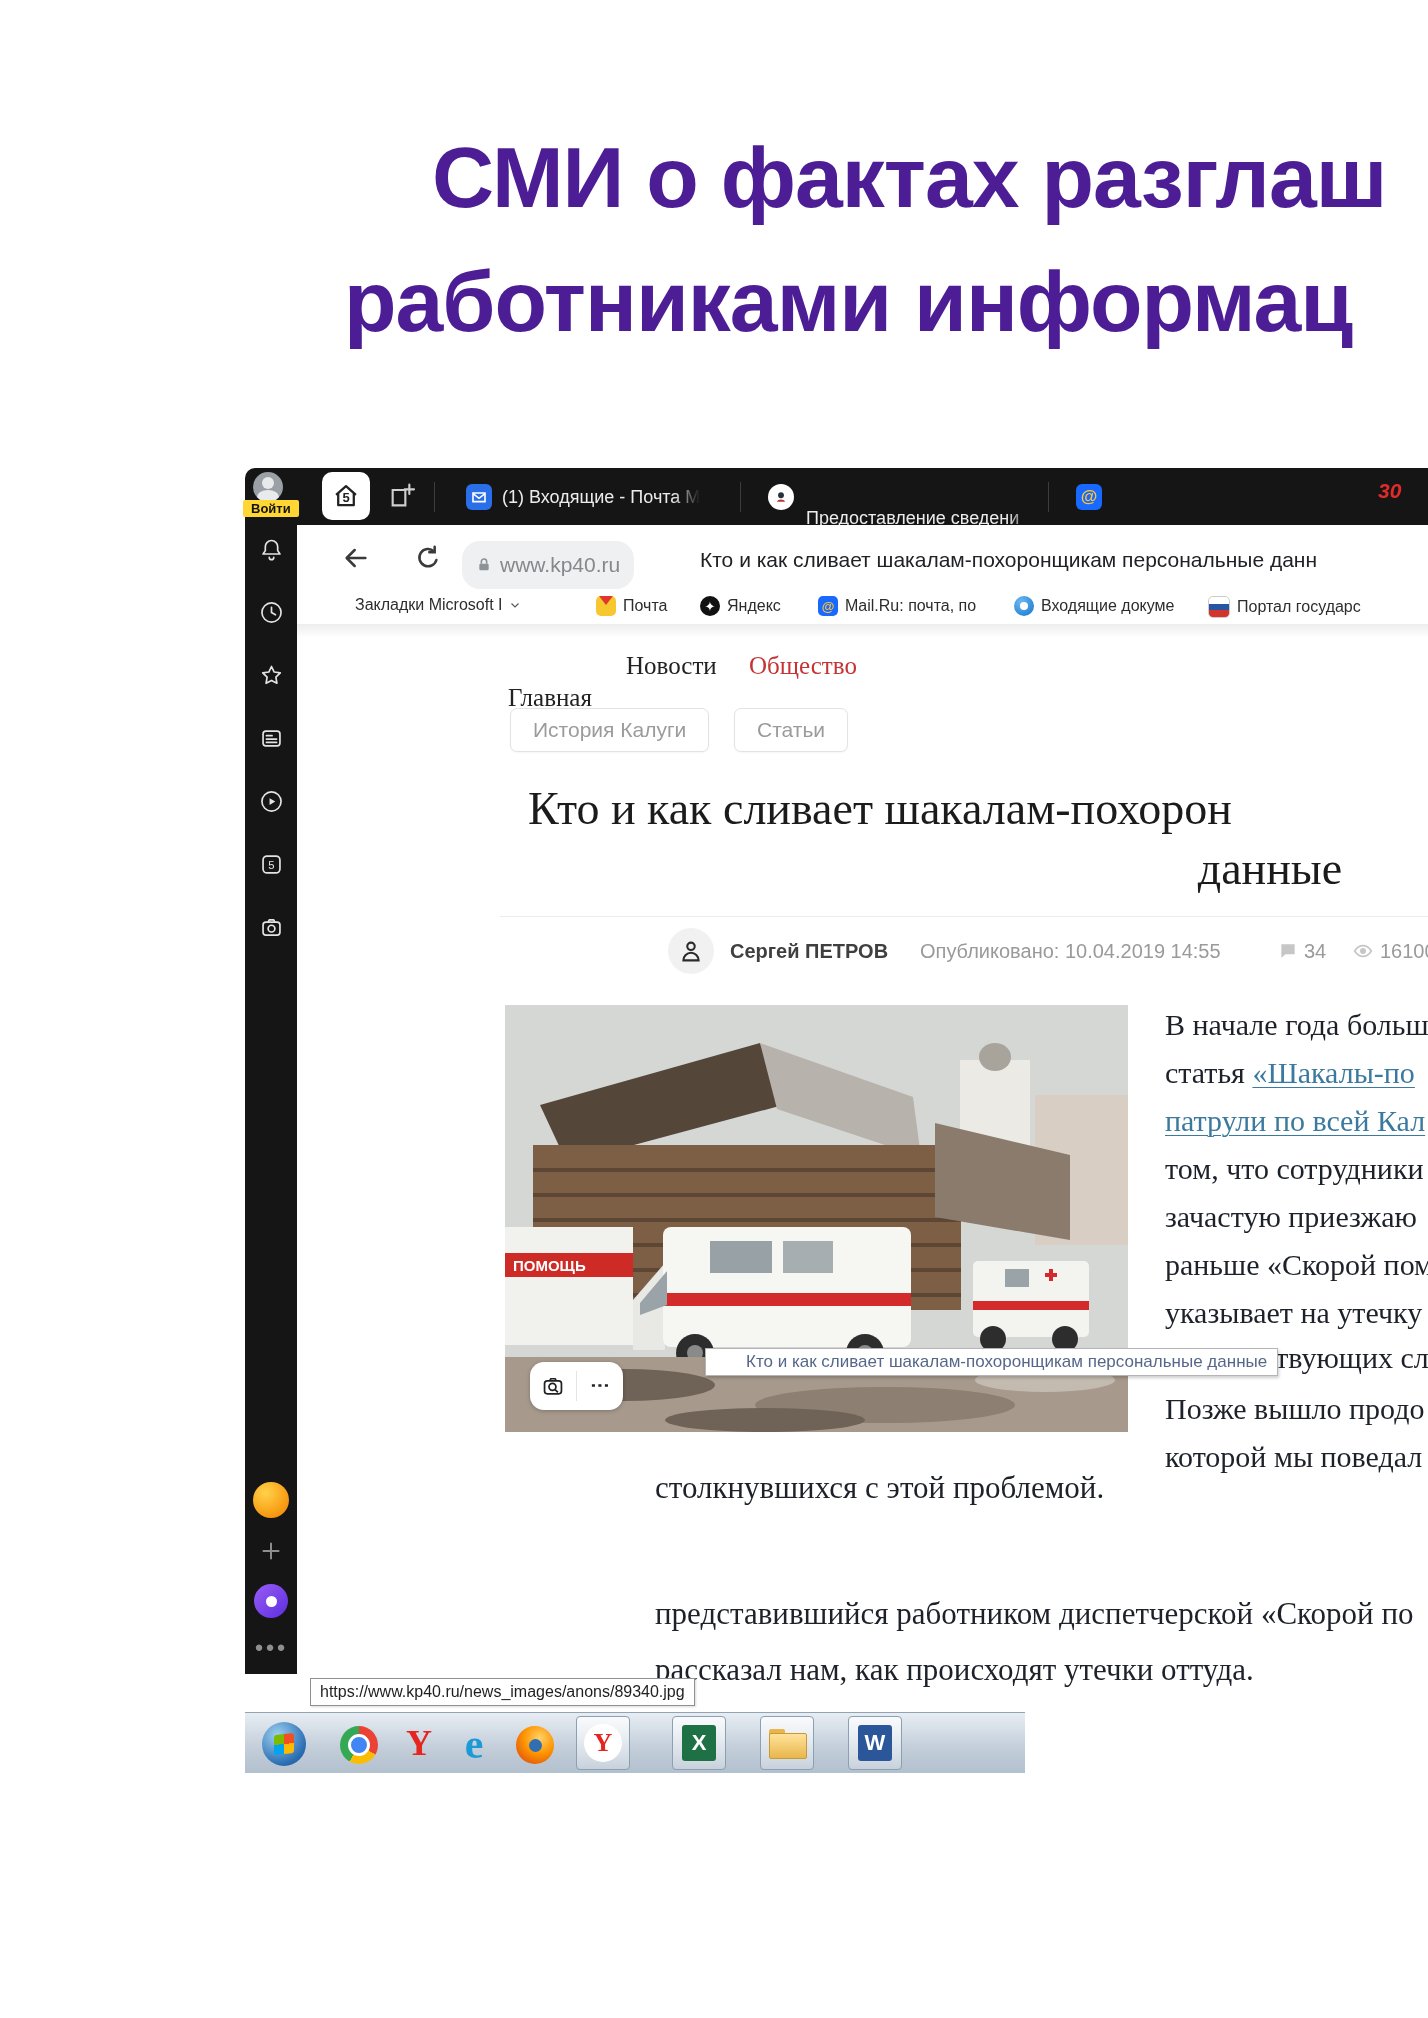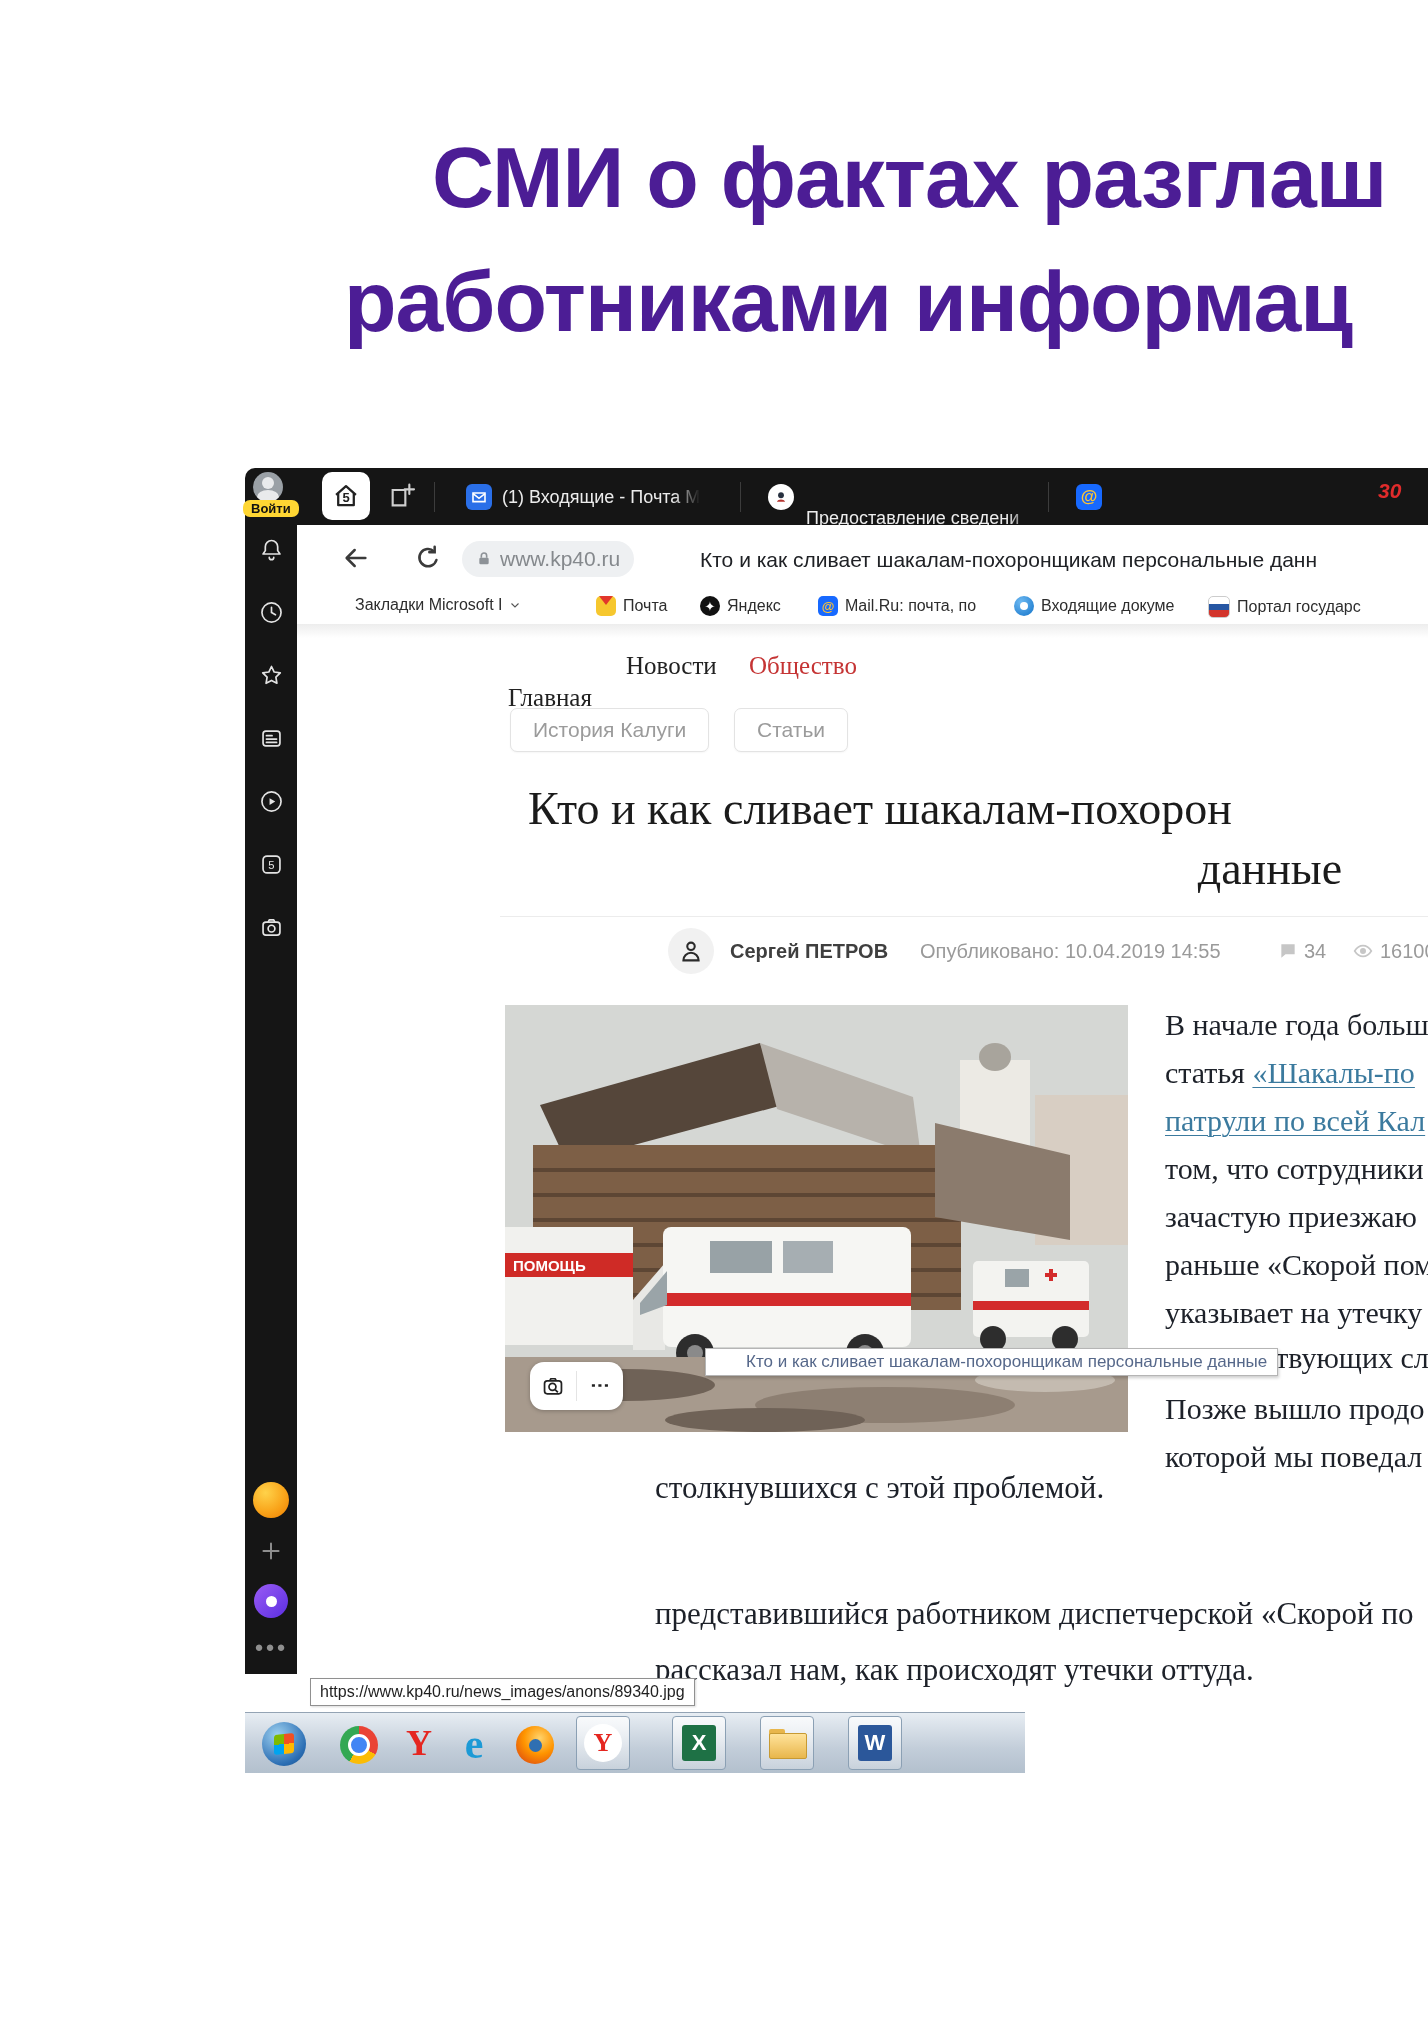--- a/index.html
+++ b/index.html
@@ -19,22 +19,22 @@
            border-top-left-radius:14px;}
   .toolbar-sep{left:297px;top:624px;width:1131px;height:14px;
            background:linear-gradient(#ededed,#ffffff);}
   .tabtitle{color:#ececec;font-size:18px;overflow:hidden;position:relative;}
   .tabtitle:after{content:"";position:absolute;right:0;top:0;bottom:0;width:26px;
            background:linear-gradient(90deg,rgba(21,21,21,0),#151515);}
   .tabdiv{width:1px;height:30px;background:#3c3c3c;top:482px;}
   .favsq{width:26px;height:26px;border-radius:6px;display:flex;align-items:center;
          justify-content:center;font-weight:bold;}
   .login-badge{background:#ffd633;color:#111;font-size:13px;font-weight:bold;
-         border-radius:7px;padding:1px 8px;}
-  .urlpill{background:#eef0f2;border-radius:18px;height:36px;display:flex;
+         border-radius:2px;padding:1px 8px;}
+  .urlpill{background:#eef0f2;border-radius:18px;height:48px;display:flex;
          align-items:center;padding:0 14px;gap:8px;}
   .url{color:#85898d;font-size:21px;}
   .pagetitle{color:#202226;font-size:21px;}
   .bm{font-size:16px;color:#2d2d2d;display:flex;align-items:center;gap:7px;}
   .bmicon{width:20px;height:20px;border-radius:5px;display:flex;align-items:center;
          justify-content:center;flex:none;}
 
   
   .serif{font-family:"Liberation Serif",serif;}
   .navlink{font-size:25px;color:#222;}

